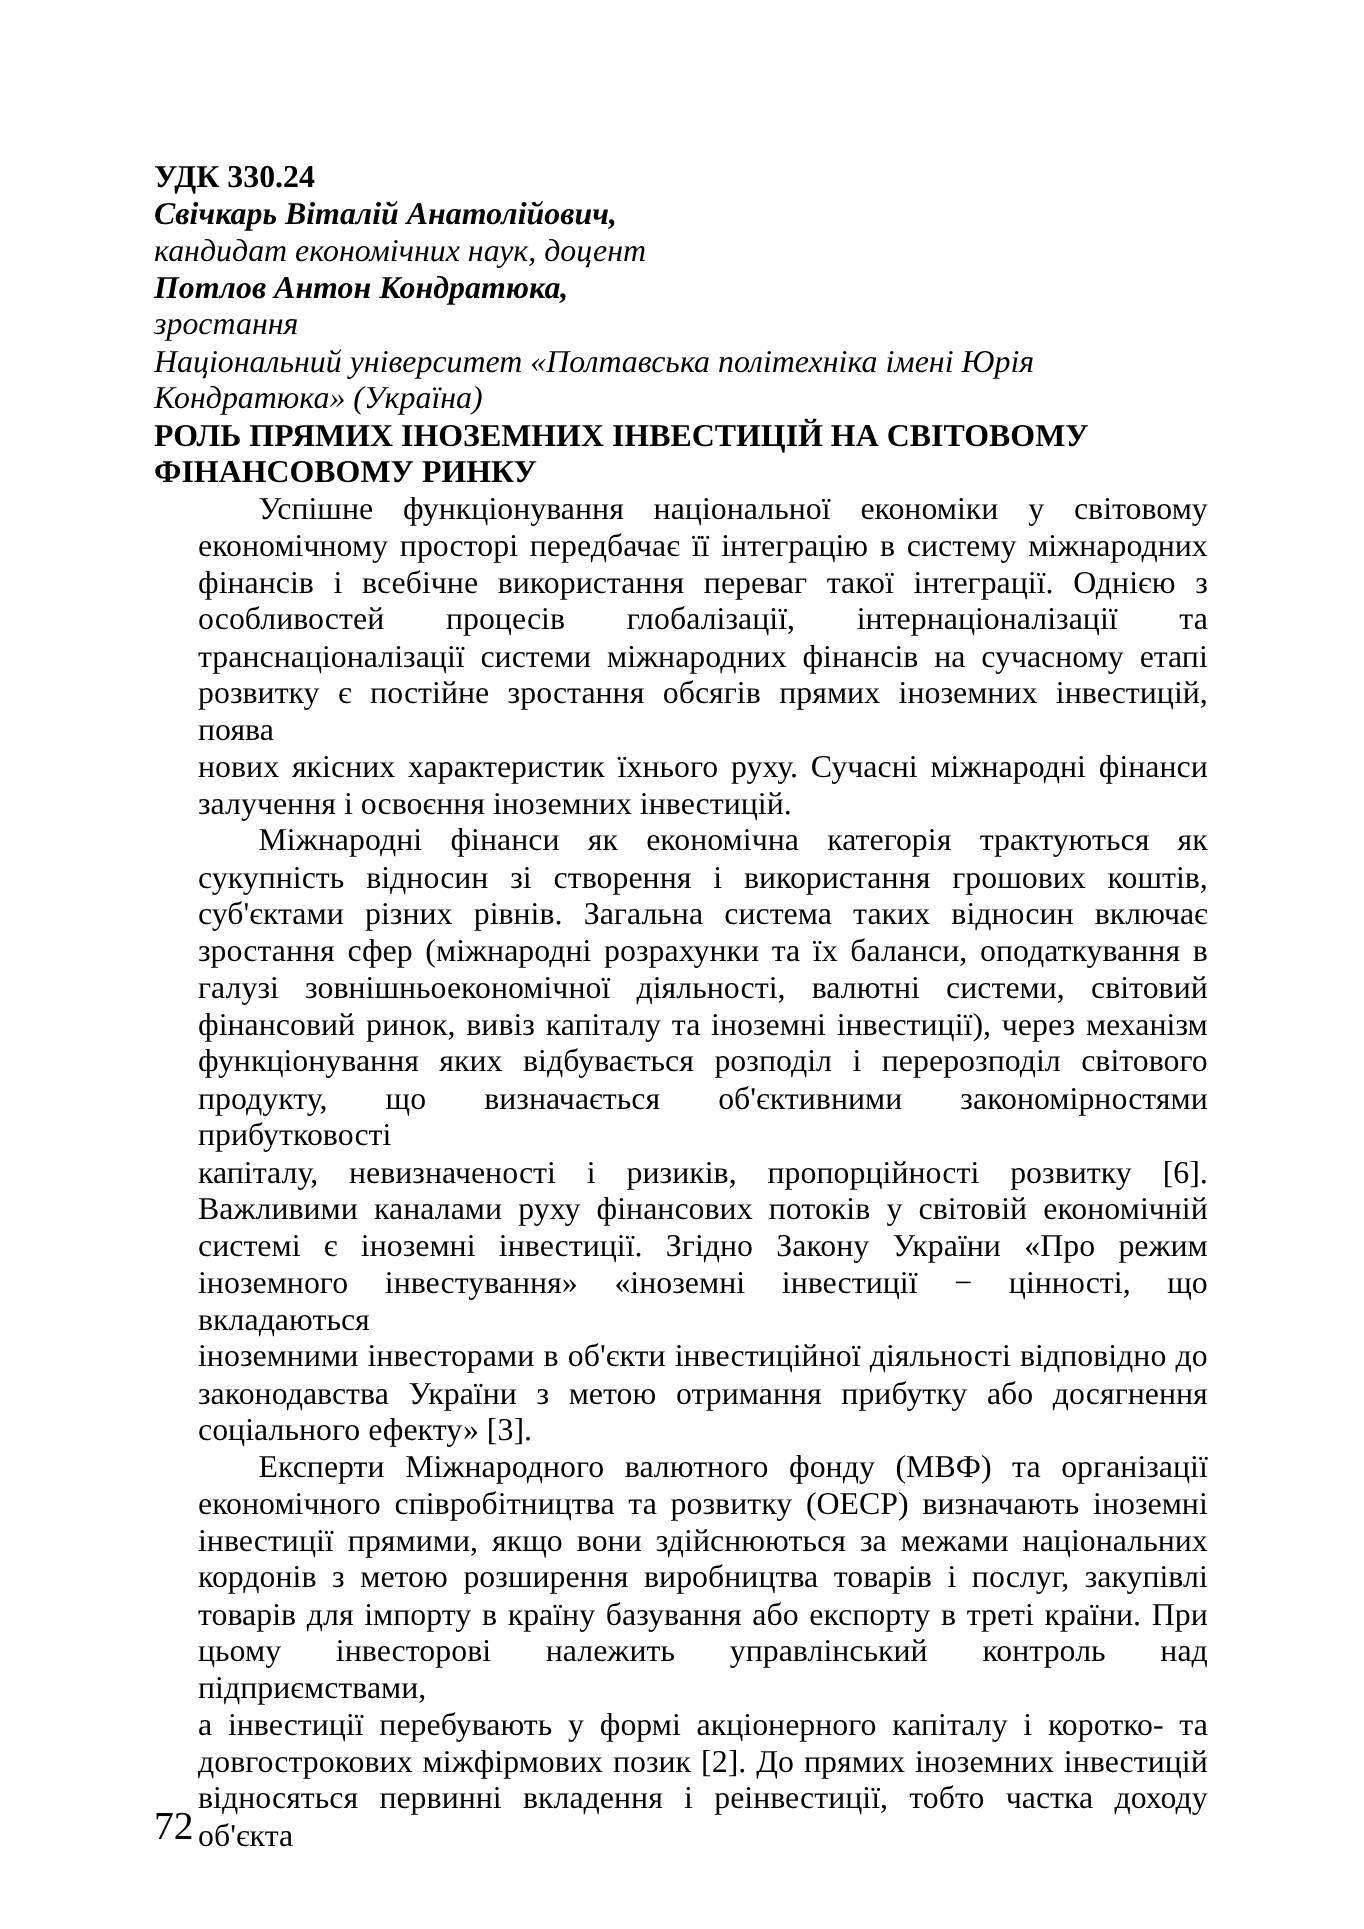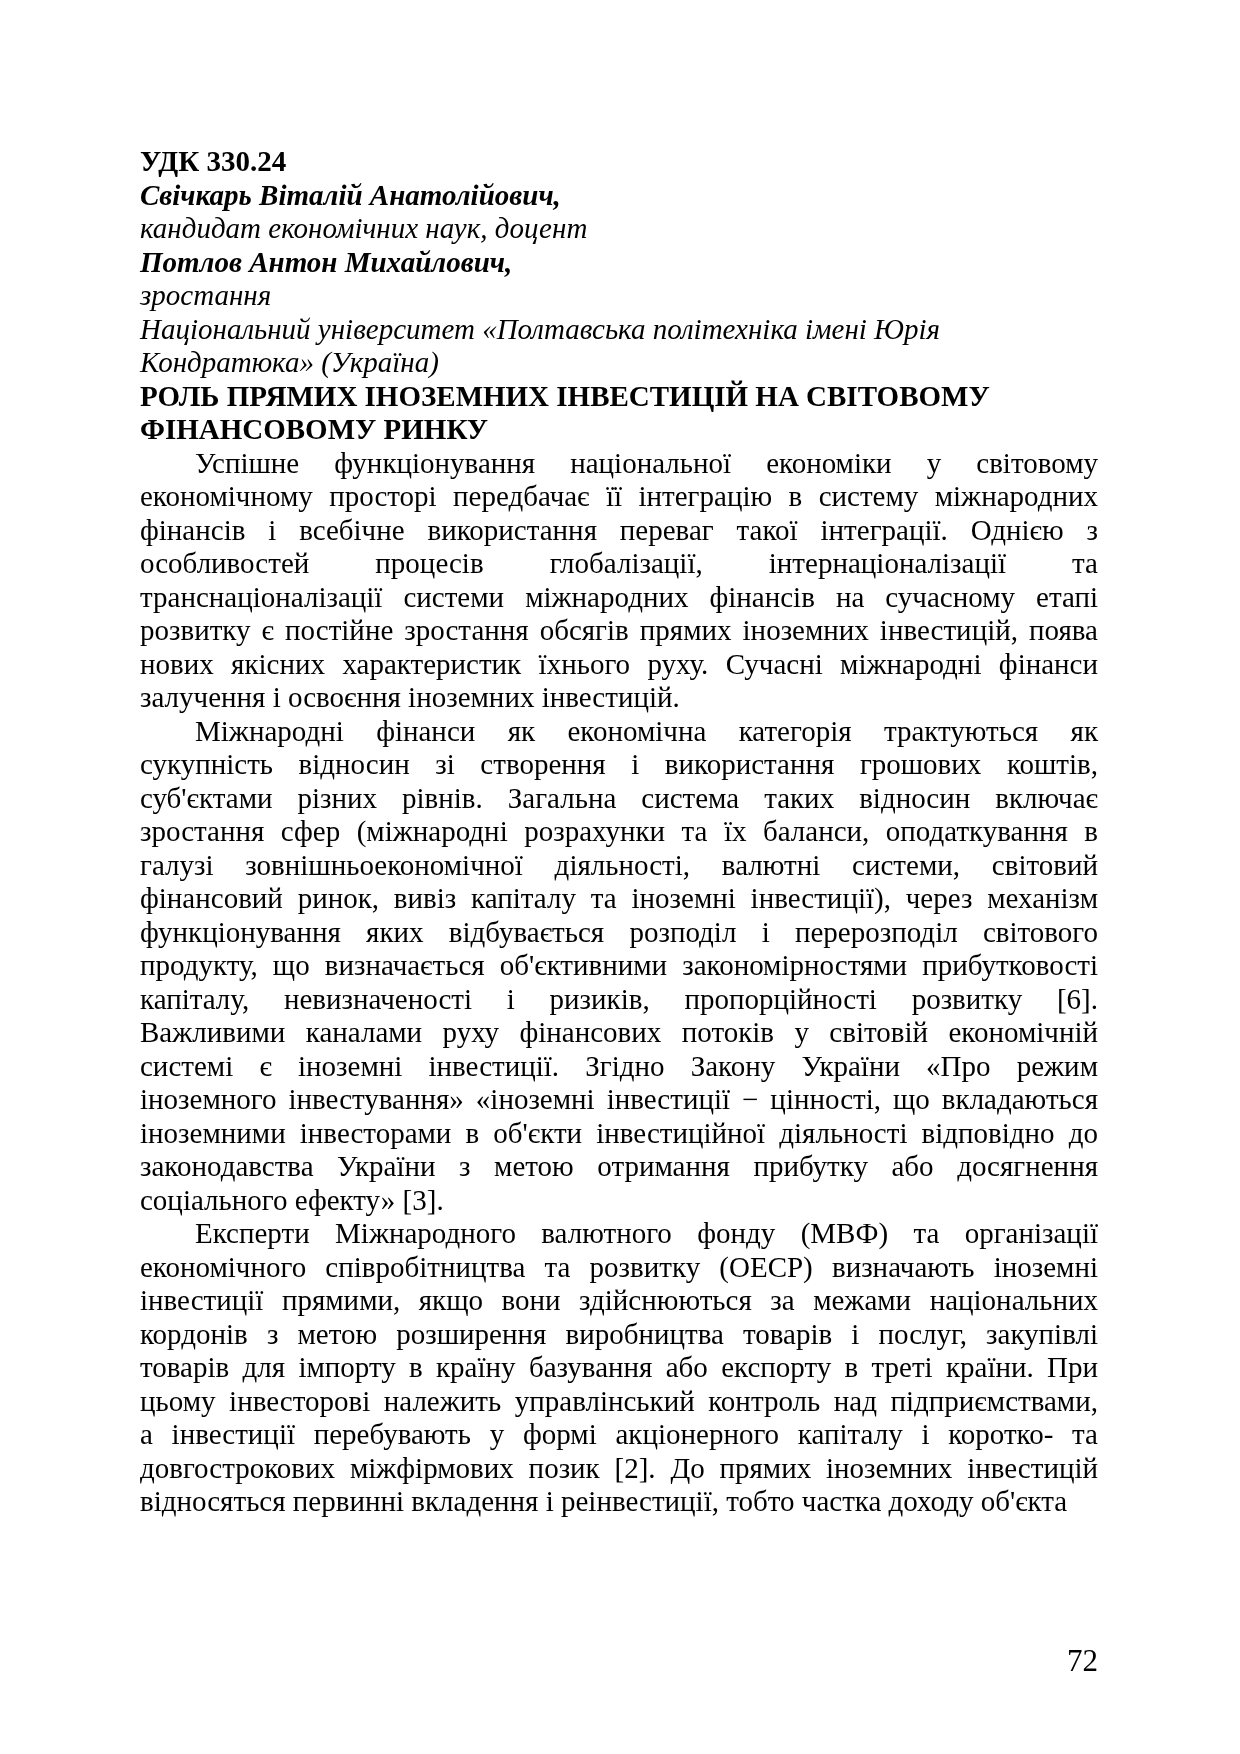--- a/index.html
+++ b/index.html
@@ -29,46 +29,47 @@
     text-align: left;
   }
   .center { text-align: left; }
   .bold { font-weight: bold; }
   .italic { font-style: italic; }
   .bi { font-weight: bold; font-style: italic; }
   .paragraph { margin: 0; }
   .line {
     text-align: justify;
     white-space: normal;
+    margin-left: 40px;
   }
   .line.just {
     text-align-last: justify;
   }
   .line.first {
     text-indent: 55px;
   }
   .page-number {
     position: absolute;
     left: 140px;
     top: 1644px;
     width: 958px;
-    text-align: right;
-    font-size: 31px;
+    text-align: left;
+    font-size: 36px;
     line-height: 33.5px;
   }
 </style>
 </head>
 <body>
 
 <div class="page">
   <div class="content">
     <div class="udc">УДК 330.24</div>
     <div class="center bi">Свічкарь Віталій Анатолійович,</div>
     <div class="center italic">кандидат економічних наук, доцент</div>
-    <div class="center bi">Потлов Антон Михайлович,</div>
+    <div class="center bi">Потлов Антон Кондратюка,</div>
     <div class="center italic">зростання</div>
     <div class="center italic">Національний університет «Полтавська політехніка імені Юрія</div>
     <div class="center italic">Кондратюка» (Україна)</div>
     <div class="center bold">РОЛЬ ПРЯМИХ ІНОЗЕМНИХ ІНВЕСТИЦІЙ НА СВІТОВОМУ</div>
     <div class="center bold">ФІНАНСОВОМУ РИНКУ</div>
     <div id="body-paragraphs">
         <div class="paragraph">
           <div class="line first just">Успішне функціонування національної економіки у світовому</div>
           <div class="line just">економічному просторі передбачає її інтеграцію в систему міжнародних</div>
           <div class="line just">фінансів і всебічне використання переваг такої інтеграції. Однією з</div>

